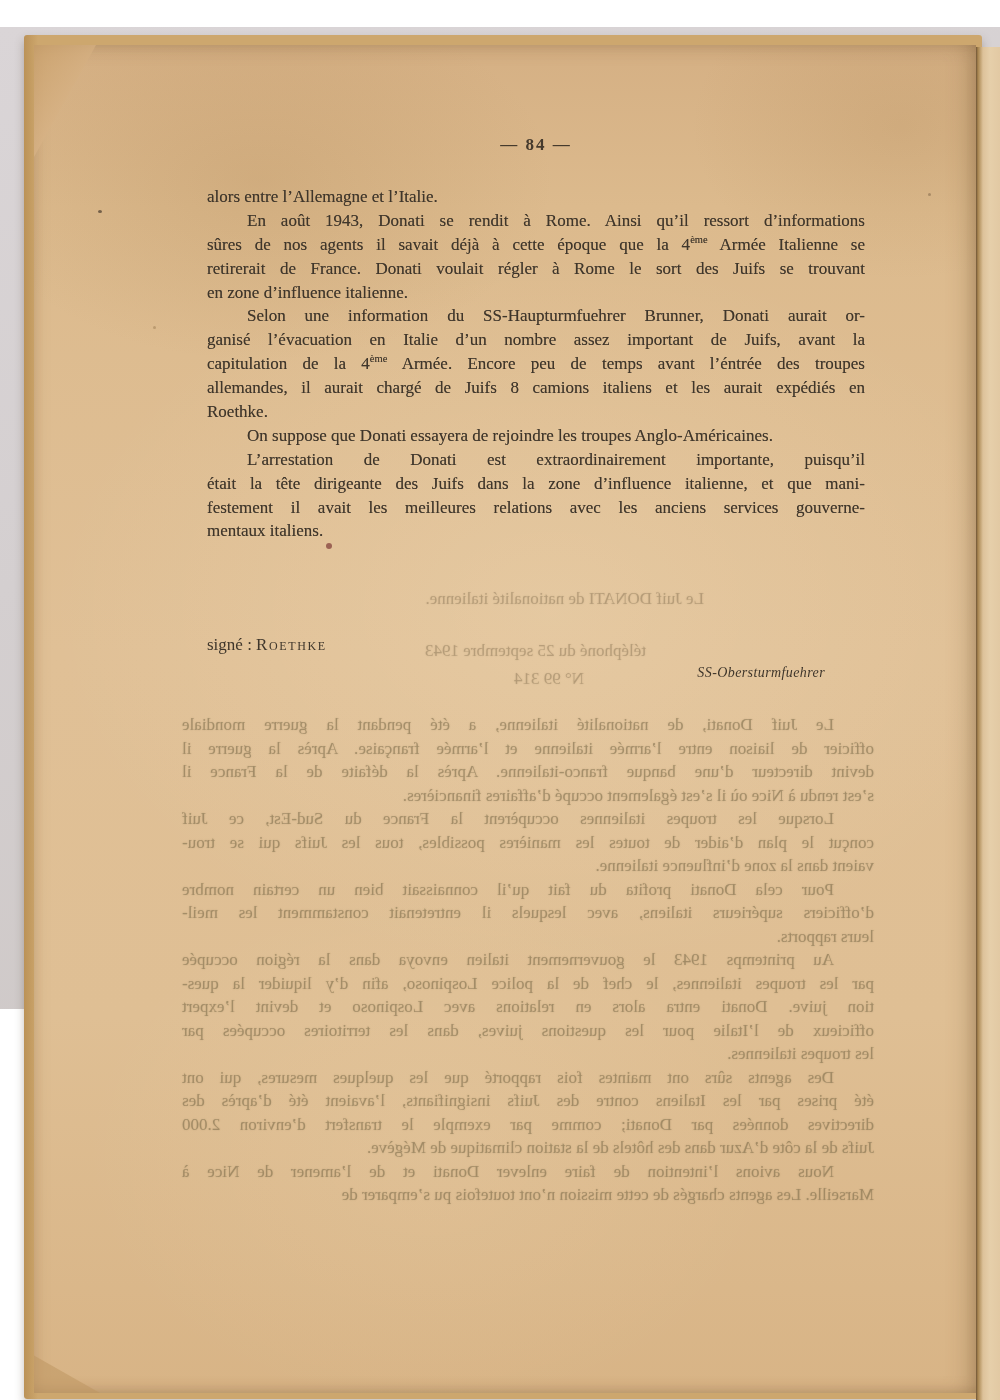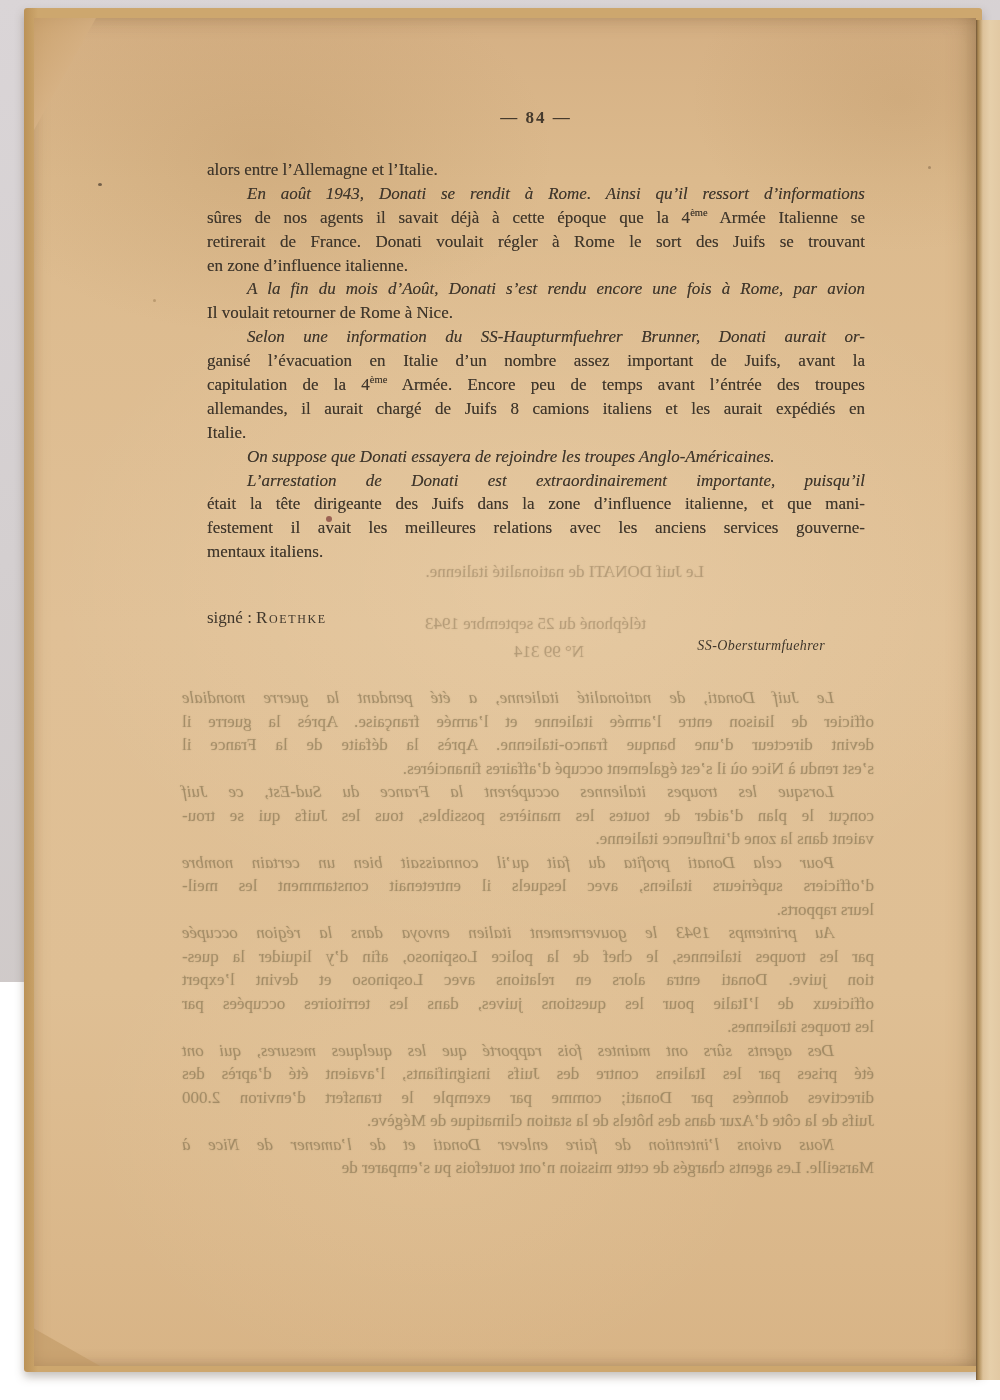--- a/index.html
+++ b/index.html
@@ -3,20 +3,21 @@
 <meta charset="utf-8">
 <style>
   html, body { margin:0; padding:0; }
   body {
     width:1000px; height:1400px; overflow:hidden;
     font-family:"Liberation Serif","DejaVu Serif",serif;
   }
   .scene {
     position:relative; width:1000px; height:982px;
     background:linear-gradient(165deg,#dad5d7 0%,#d4cfd0 45%,#cdc7c5 100%);
+    margin-top:27px;
   }
   
   .page-stack {
     position:absolute; left:24px; top:8px; width:958px; height:1364px;
     background:linear-gradient(90deg,#bb9257 0px,#cda76e 14px,#cda76e 100%);
     border-radius:3px;
     box-shadow:0 5px 10px rgba(90,75,60,.35);
   }
   
   .adjacent-strip {
@@ -56,21 +57,21 @@
     color:#453a2d; letter-spacing:2px; z-index:3;
   }
 
   .body-text { position:absolute; left:173px; top:140px; width:658px; z-index:3; }
   .line {
     font-size:17px; line-height:23.9px; height:23.9px;
     color:#3f362b; text-align:justify; text-align-last:justify;
     text-shadow:0 0 .4px rgba(63,54,43,.55);
   }
   .line.end { text-align-last:left; }
-  .line.indent { text-indent:40px;font-style:italic; }
+  .line.indent { text-indent:40px; }
   sup.ord { font-size:10.5px; vertical-align:super; line-height:0; }
 
   .signature {
     position:absolute; left:173px; top:590px; width:658px; z-index:3;
     color:#3f362b; font-size:17px;
   }
   .sig-line1 { text-align:left; padding-right:55px; }
   .sig-name { font-variant:small-caps; letter-spacing:1.6px; }
   .sig-line2 {
     text-align:right; padding-right:40px; margin-top:10px;
@@ -162,29 +163,25 @@
         <div>
           <div class="line end">alors entre l’Allemagne et l’Italie.</div>
         </div>
         <div>
           <div class="line indent">En août 1943, Donati se rendit à Rome. Ainsi qu’il ressort d’informations</div>
           <div class="line">sûres de nos agents il savait déjà à cette époque que la 4<sup class="ord">ème</sup> Armée Italienne se</div>
           <div class="line">retirerait de France. Donati voulait régler à Rome le sort des Juifs se trouvant</div>
           <div class="line end">en zone d’influence italienne.</div>
         </div>
         <div>
-          <div class="line indent">A la fin du mois d’Août, Donati s’est rendu encore une fois à Rome, par avion</div>
-          <div class="line end">Il voulait retourner de Rome à Nice.</div>
-        </div>
-        <div>
           <div class="line indent">Selon une information du SS-Haupturmfuehrer Brunner, Donati aurait or-</div>
           <div class="line">ganisé l’évacuation en Italie d’un nombre assez important de Juifs, avant la</div>
           <div class="line">capitulation de la 4<sup class="ord">ème</sup> Armée. Encore peu de temps avant l’éntrée des troupes</div>
           <div class="line">allemandes, il aurait chargé de Juifs 8 camions italiens et les aurait expédiés en</div>
-          <div class="line end">Italie.</div>
+          <div class="line end">Roethke.</div>
         </div>
         <div>
           <div class="line indent end">On suppose que Donati essayera de rejoindre les troupes Anglo-Américaines.</div>
         </div>
         <div>
           <div class="line indent">L’arrestation de Donati est extraordinairement importante, puisqu’il</div>
           <div class="line">était la tête dirigeante des Juifs dans la zone d’influence italienne, et que mani-</div>
           <div class="line">festement il avait les meilleures relations avec les anciens services gouverne-</div>
           <div class="line end">mentaux italiens.</div>
         </div>

